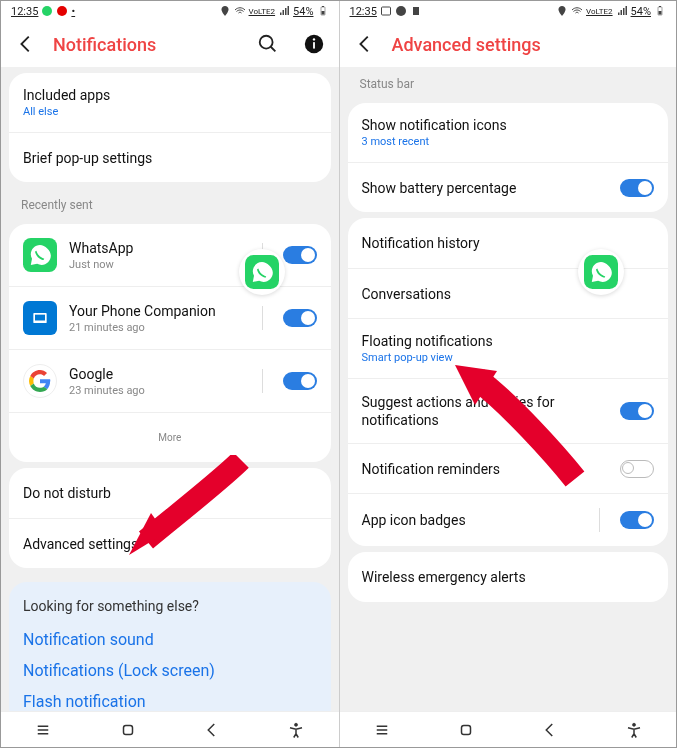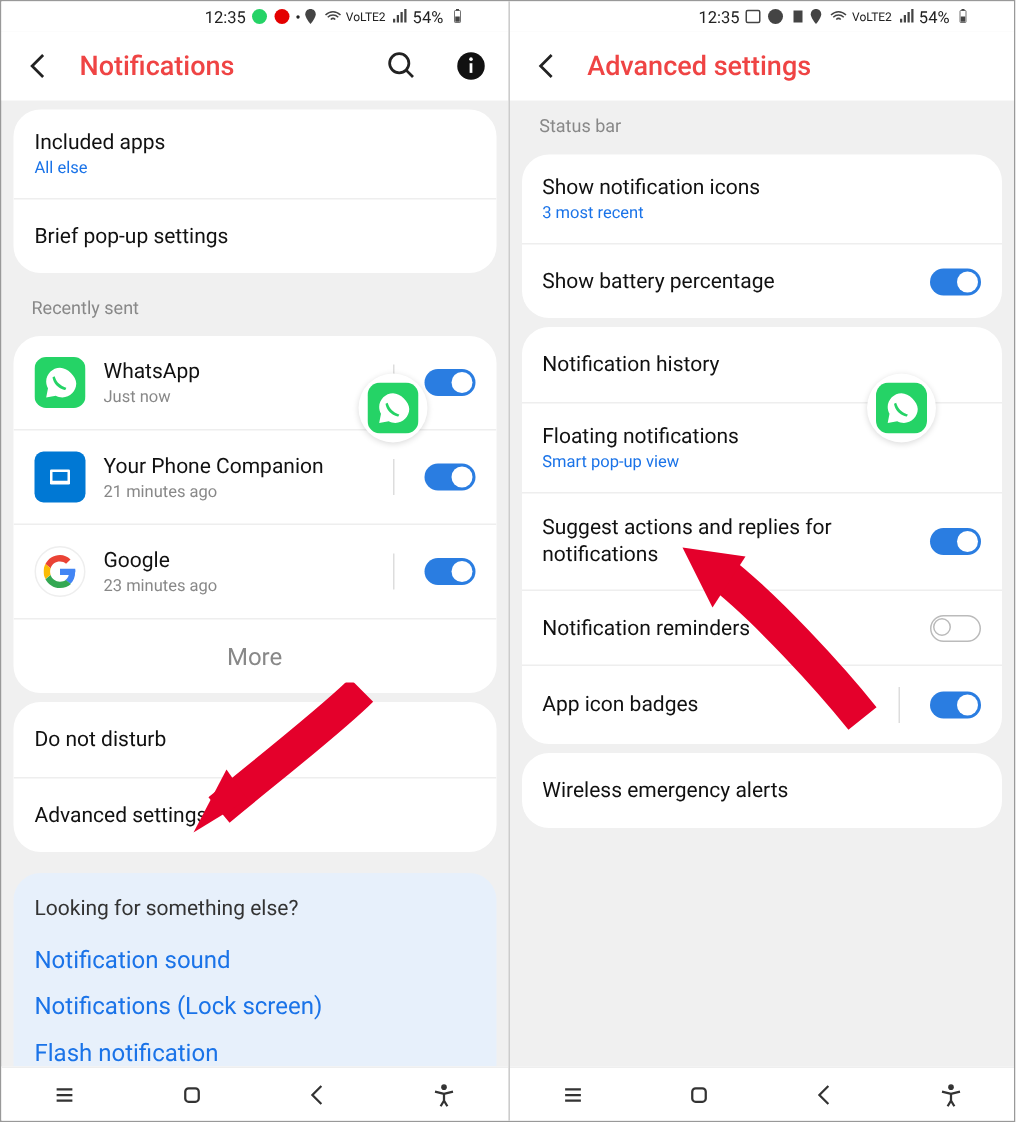--- a/index.html
+++ b/index.html
@@ -2,42 +2,42 @@
 <html><head>
 <meta charset="utf-8">
 <style>
   * { margin: 0; padding: 0; box-sizing: border-box; font-family: -apple-system, 'Segoe UI', Roboto, sans-serif; }
   body { background: #fff; width: 677px; height: 748px; overflow: hidden; position: relative; }
   .wrap { border: 1px solid #999; width: 677px; height: 748px; display: flex; }
   .phone { width: 50%; background: #f0f0f0; display: flex; flex-direction: column; position: relative; }
   .phone + .phone { border-left: 1px solid #ccc; }
 
   
-  .status { height: 20px; display: flex; align-items: center; justify-content: flex-end; padding: 0 28px; font-size: 11px; color: #222; background: #fff; }
+  .status { height: 20px; display: flex; align-items: center; justify-content: space-between; padding: 0 10px; font-size: 11px; color: #222; background: #fff; text-decoration: underline; }
   .status .left, .status .right { display: flex; align-items: center; gap: 3px; }
   .status svg { width: 12px; height: 12px; }
 
   
   .header { height: 46px; background: #fff; display: flex; align-items: center; padding: 0 14px; gap: 16px; font-size: 18px; }
   .header .title { flex: 1; font-weight: 500; color: #ef4444; }
   .header svg { width: 22px; height: 22px; }
 
   .content { flex: 1; overflow: hidden; padding: 0 8px; }
 
   .section-label { font-size: 12px; color: #888; padding: 10px 12px 6px; }
 
   .card { background: #fff; border-radius: 18px; margin: 6px 0; overflow: hidden; }
 
   .row { padding: 14px 14px; display: flex; align-items: center; gap: 12px; min-height: 50px; position: relative; }
   .row + .row { border-top: 1px solid #eee; }
   .row .txt { flex: 1; }
   .row .t1 { font-size: 14px; color: #111; }
   .row .t2 { font-size: 11px; color: #1a73e8; margin-top: 2px; }
   .row .t2.gray { color: #888; }
-  .row.more { justify-content: center; color: #888; font-size: 16px; padding: 10px; }
+  .row.more { justify-content: center; color: #888; font-size: 10px; padding: 10px; }
 
   .app-icon { width: 34px; height: 34px; border-radius: 10px; display: flex; align-items: center; justify-content: center; }
 
   .toggle { width: 34px; height: 18px; border-radius: 10px; position: relative; background: #ccc; }
   .toggle.on { background: #2a7de1; }
   .toggle .knob { position: absolute; width: 14px; height: 14px; background: #fff; border-radius: 50%; top: 2px; left: 2px; }
   .toggle.on .knob { left: 18px; }
   .toggle.off-outline { background: #fff; border: 1.5px solid #bbb; width: 34px; height: 18px; }
   .toggle.off-outline .knob { width: 12px; height: 12px; border: 1.5px solid #bbb; background: #fff; top: 1px; left: 1px; }
 
@@ -284,20 +284,23 @@
               <div class="knob"></div>
             </div>
       </div>
     </div>
 
     <div class="card">
       <div class="row">
         <div class="t1">Notification history</div>
       </div>
       <div class="row">
+        <div class="t1">Conversations</div>
+      </div>
+      <div class="row">
         <div class="txt">
           <div class="t1">Floating notifications</div>
           <div class="t2">Smart pop-up view</div>
         </div>
       </div>
       <div class="row">
         <div class="t1 txt" style="line-height:1.3">Suggest actions and replies for notifications</div>
         <div class="toggle on">
               <div class="knob"></div>
             </div>

